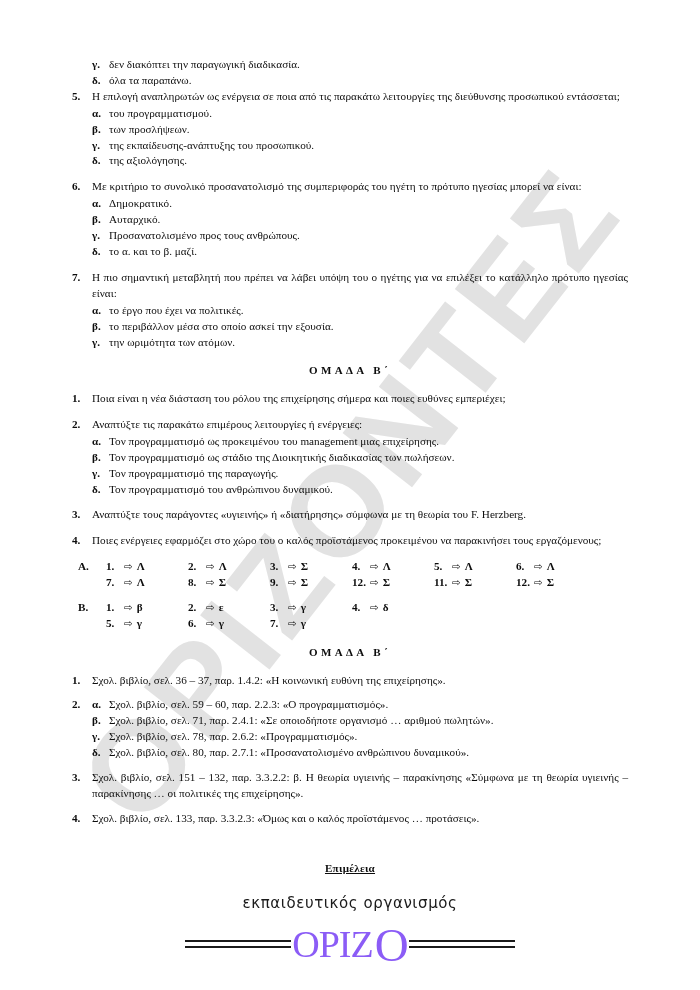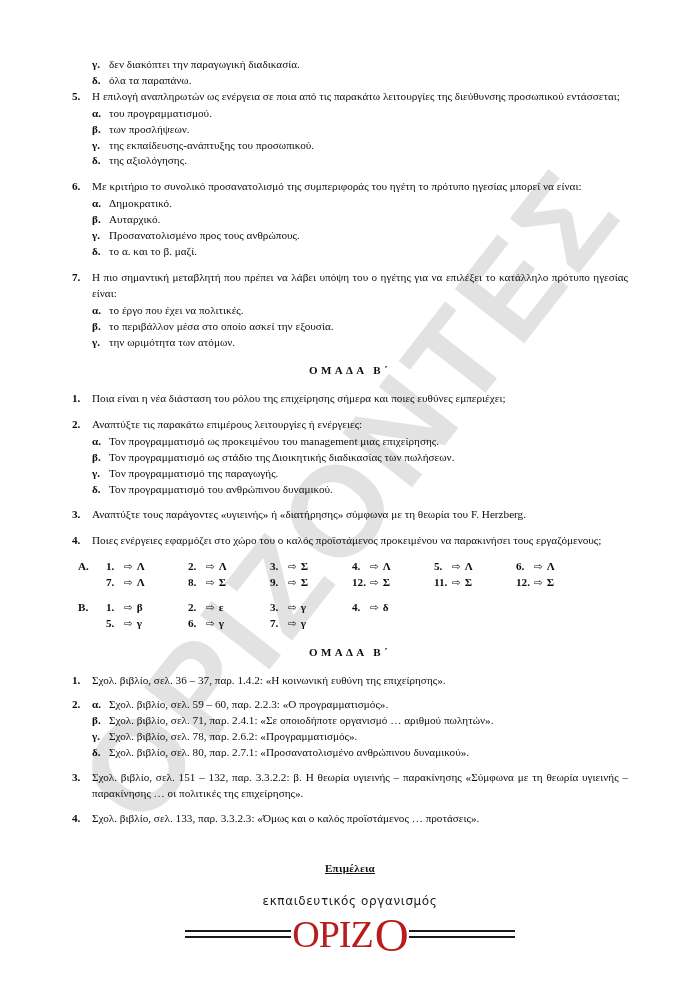--- a/index.html
+++ b/index.html
@@ -164,24 +164,24 @@
   }
 
   .logo-wrap {
     margin-top: 20px;
     display: flex;
     flex-direction: column;
     align-items: center;
   }
   .logo-tag {
     font-family: "DejaVu Sans", sans-serif;
-    font-size: 12px;
+    font-size: 15px;
     letter-spacing: 0.6px;
     color: #1a1a1a;
-    margin-bottom: 4px;
+    margin-bottom: 10px;
   }
   .logo-mark {
     position: relative;
     width: 330px;
     height: 44px;
   }
   .logo-rule {
     position: absolute;
     left: 0;
     right: 0;
@@ -193,21 +193,21 @@
   .logo-text {
     position: absolute;
     left: 0; right: 0; top: 0;
     height: 44px;
     display: flex;
     align-items: center;
     justify-content: center;
     font-family: "Liberation Serif", serif;
     font-size: 38px;
     letter-spacing: -1px;
-    color: #b91c1c;
+    color: #8b5cf6;
     background: transparent;
   }
   .logo-text .seg {
     background: #ffffff;
     padding: 0 1px;
     line-height: 1;
   }
   .logo-bigO {
     background: #ffffff;
     font-size: 47px;

